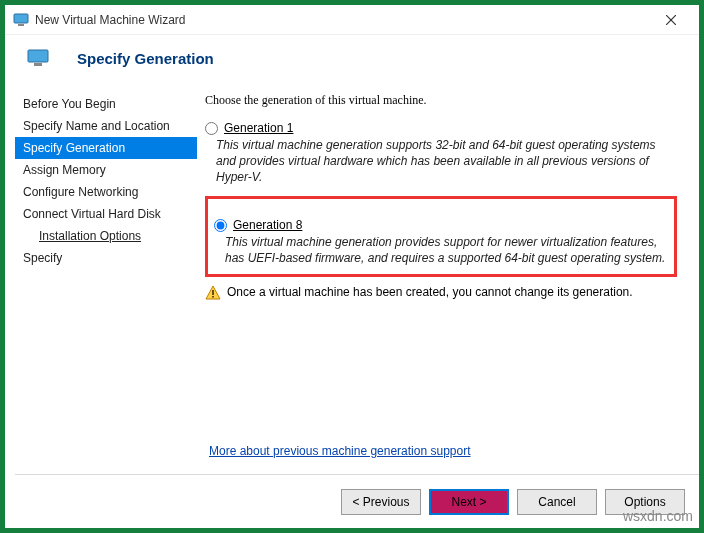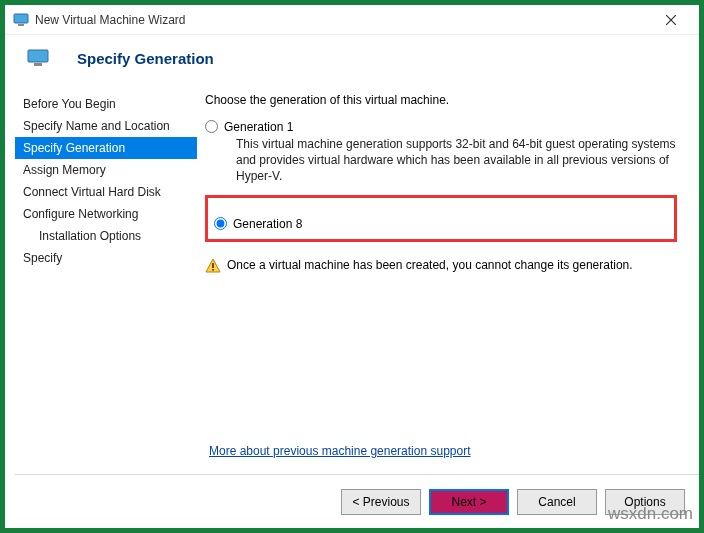--- a/index.html
+++ b/index.html
@@ -9,35 +9,35 @@
     .titlebar-icon { width: 16px; height: 16px; margin-right: 6px; }
     .titlebar-text { flex: 1; font-size: 12px; color: #333; }
     .close-btn { width: 40px; height: 28px; display: flex; align-items: center; justify-content: center; cursor: pointer; color: #555; font-size: 14px; }
     .header { padding: 14px 22px 0 22px; display: flex; align-items: center; }
     .header-icon { width: 22px; height: 18px; margin-right: 28px; }
     .header-title { font-size: 15px; font-weight: 600; color: #003a7a; }
     .body { flex: 1; display: flex; padding-top: 26px; }
     .sidebar { width: 192px; padding: 0 0 0 10px; }
     .sidebar-item { padding: 4px 8px; cursor: pointer; color: #222; }
     .sidebar-item.active { background: #007ee5; color: #fff; }
-    .sidebar-item.indent { padding-left: 24px; }
+    .sidebar-item.indent { padding-left: 24px; text-decoration: underline; }
     .content { flex: 1; padding: 0 22px 0 8px; }
-    .intro { margin-bottom: 4px; }
-    .radio-row { display: flex; align-items: flex-start; margin-top: 13px; }
+    .intro { margin-bottom: 4px; font-family: Liberation Serif, serif; }
+    .radio-row { display: flex; align-items: flex-end; margin-top: 13px; text-decoration: underline; }
     .radio-row input { margin-right: 6px; }
-    .radio-desc { margin-left: 31px; margin-top: 2px; margin-bottom: 10px; line-height: 1.35; color: #222; }
+    .radio-desc { margin-left: 11px; margin-top: 2px; margin-bottom: 10px; line-height: 1.35; color: #222; font-style: italic; }
     .gen2-block { border: 3px solid #e33; padding: 6px 8px 8px 6px; margin-top: 2px; }
-    .warn-row { display: flex; align-items: flex-start; margin-top: 16px; }
+    .warn-row { display: flex; align-items: flex-start; margin-top: 8px; }
     .warn-icon { width: 16px; height: 16px; margin-right: 6px; flex-shrink: 0; }
     .link { color: #0645ad; text-decoration: underline; cursor: pointer; display: inline-block; }
     .link-area { position: absolute; left: 204px; bottom: 70px; }
     .footer { height: 54px; border-top: 1px solid #d9d9d9; display: flex; align-items: center; justify-content: flex-end; padding: 0 14px; gap: 8px; margin-left: 10px; }
     .btn { width: 80px; height: 26px; border: 1px solid #999; background: #e9e9e9; font-size: 12px; cursor: pointer; }
     .btn.primary { border: 2px solid #0078d7; background: #be185d; text-align: center; }
-    .watermark { position: absolute; right: 6px; bottom: 4px; font-size: 17px; color: #888; }
+    .watermark { position: absolute; right: 6px; bottom: 4px; font-size: 14px; color: #888; }
     .monitor-icon rect.screen { fill:#4aa8e0; stroke:#2a6fa0; }
     .monitor-icon rect.base { fill:#888; }
   </style>
 </head>
 <body>
 
 <div class="window">
 
   <div class="titlebar">
     <svg class="titlebar-icon monitor-icon" viewBox="0 0 16 16">
@@ -60,39 +60,40 @@
     </svg>
     <span class="header-title">Specify Generation</span>
   </div>
 
   <div class="body">
     <div class="sidebar">
         <div class="sidebar-item">Before You Begin</div>
         <div class="sidebar-item">Specify Name and Location</div>
         <div class="sidebar-item active">Specify Generation</div>
         <div class="sidebar-item">Assign Memory</div>
+        <div class="sidebar-item">Configure Networking</div>
         <div class="sidebar-item">Connect Virtual Hard Disk</div>
-        <div class="sidebar-item">Configure Networking</div>
         <div class="sidebar-item indent">Installation Options</div>
         <div class="sidebar-item">Specify</div>
       </div>
     <div class="content">
       <div class="intro">Choose the generation of this virtual machine.</div>
 
       <label class="radio-row">
         <input type="radio" name="gen" style="">
         <span>Generation 1</span>
       </label>
       <div class="radio-desc">This virtual machine generation supports 32-bit and 64-bit guest operating systems and provides virtual hardware which has been available in all previous versions of Hyper-V.</div>
 
       <div class="gen2-block">
         <label class="radio-row">
           <input type="radio" name="gen" checked="" style="">
           <span>Generation 8</span>
         </label>
+        <div class="radio-desc" style="margin-bottom:0">This virtual machine generation provides support for newer virtualization features, has UEFI-based firmware, and requires a supported 64-bit guest operating system.</div>
       </div>
 
       <div class="warn-row">
         <svg class="warn-icon" viewBox="0 0 16 16">
           <polygon points="8,1 15,14 1,14" fill="#ffd24a" stroke="#c08000" stroke-width="1"></polygon>
           <rect x="7.2" y="5" width="1.6" height="5" fill="#4a3000"></rect>
           <rect x="7.2" y="11" width="1.6" height="1.6" fill="#4a3000"></rect>
         </svg>
         <span>Once a virtual machine has been created, you cannot change its generation.</span>
       </div>

